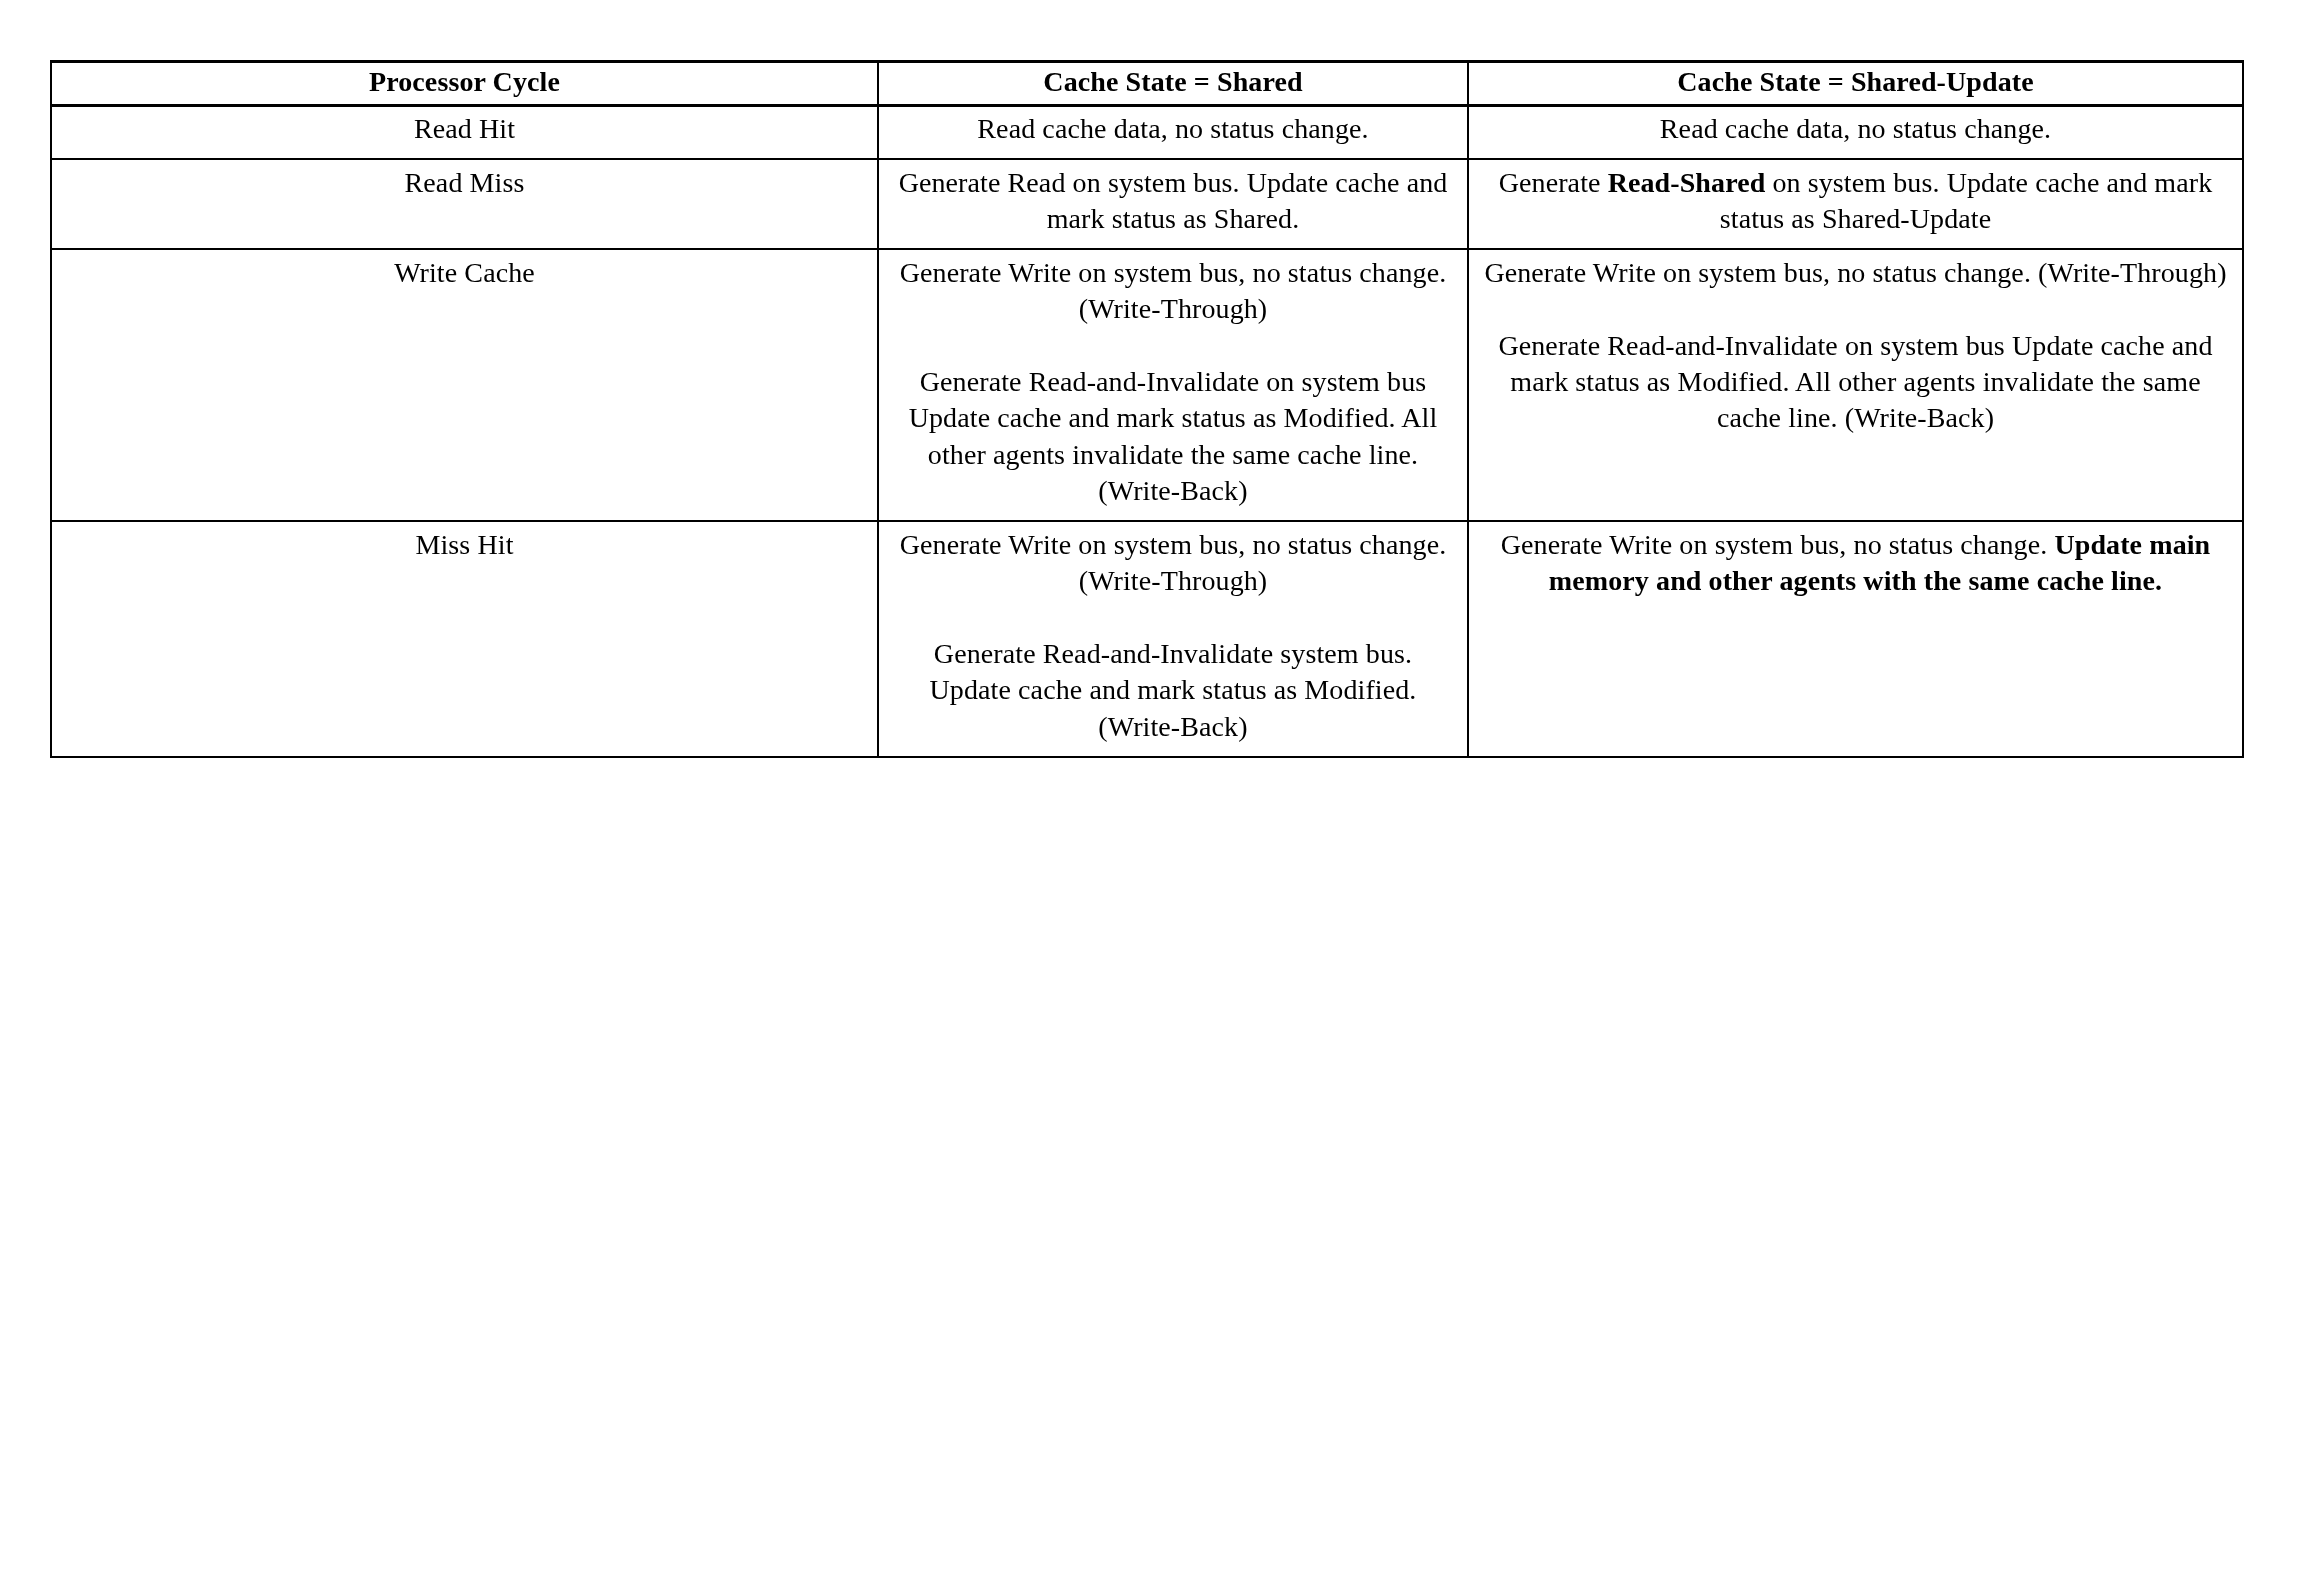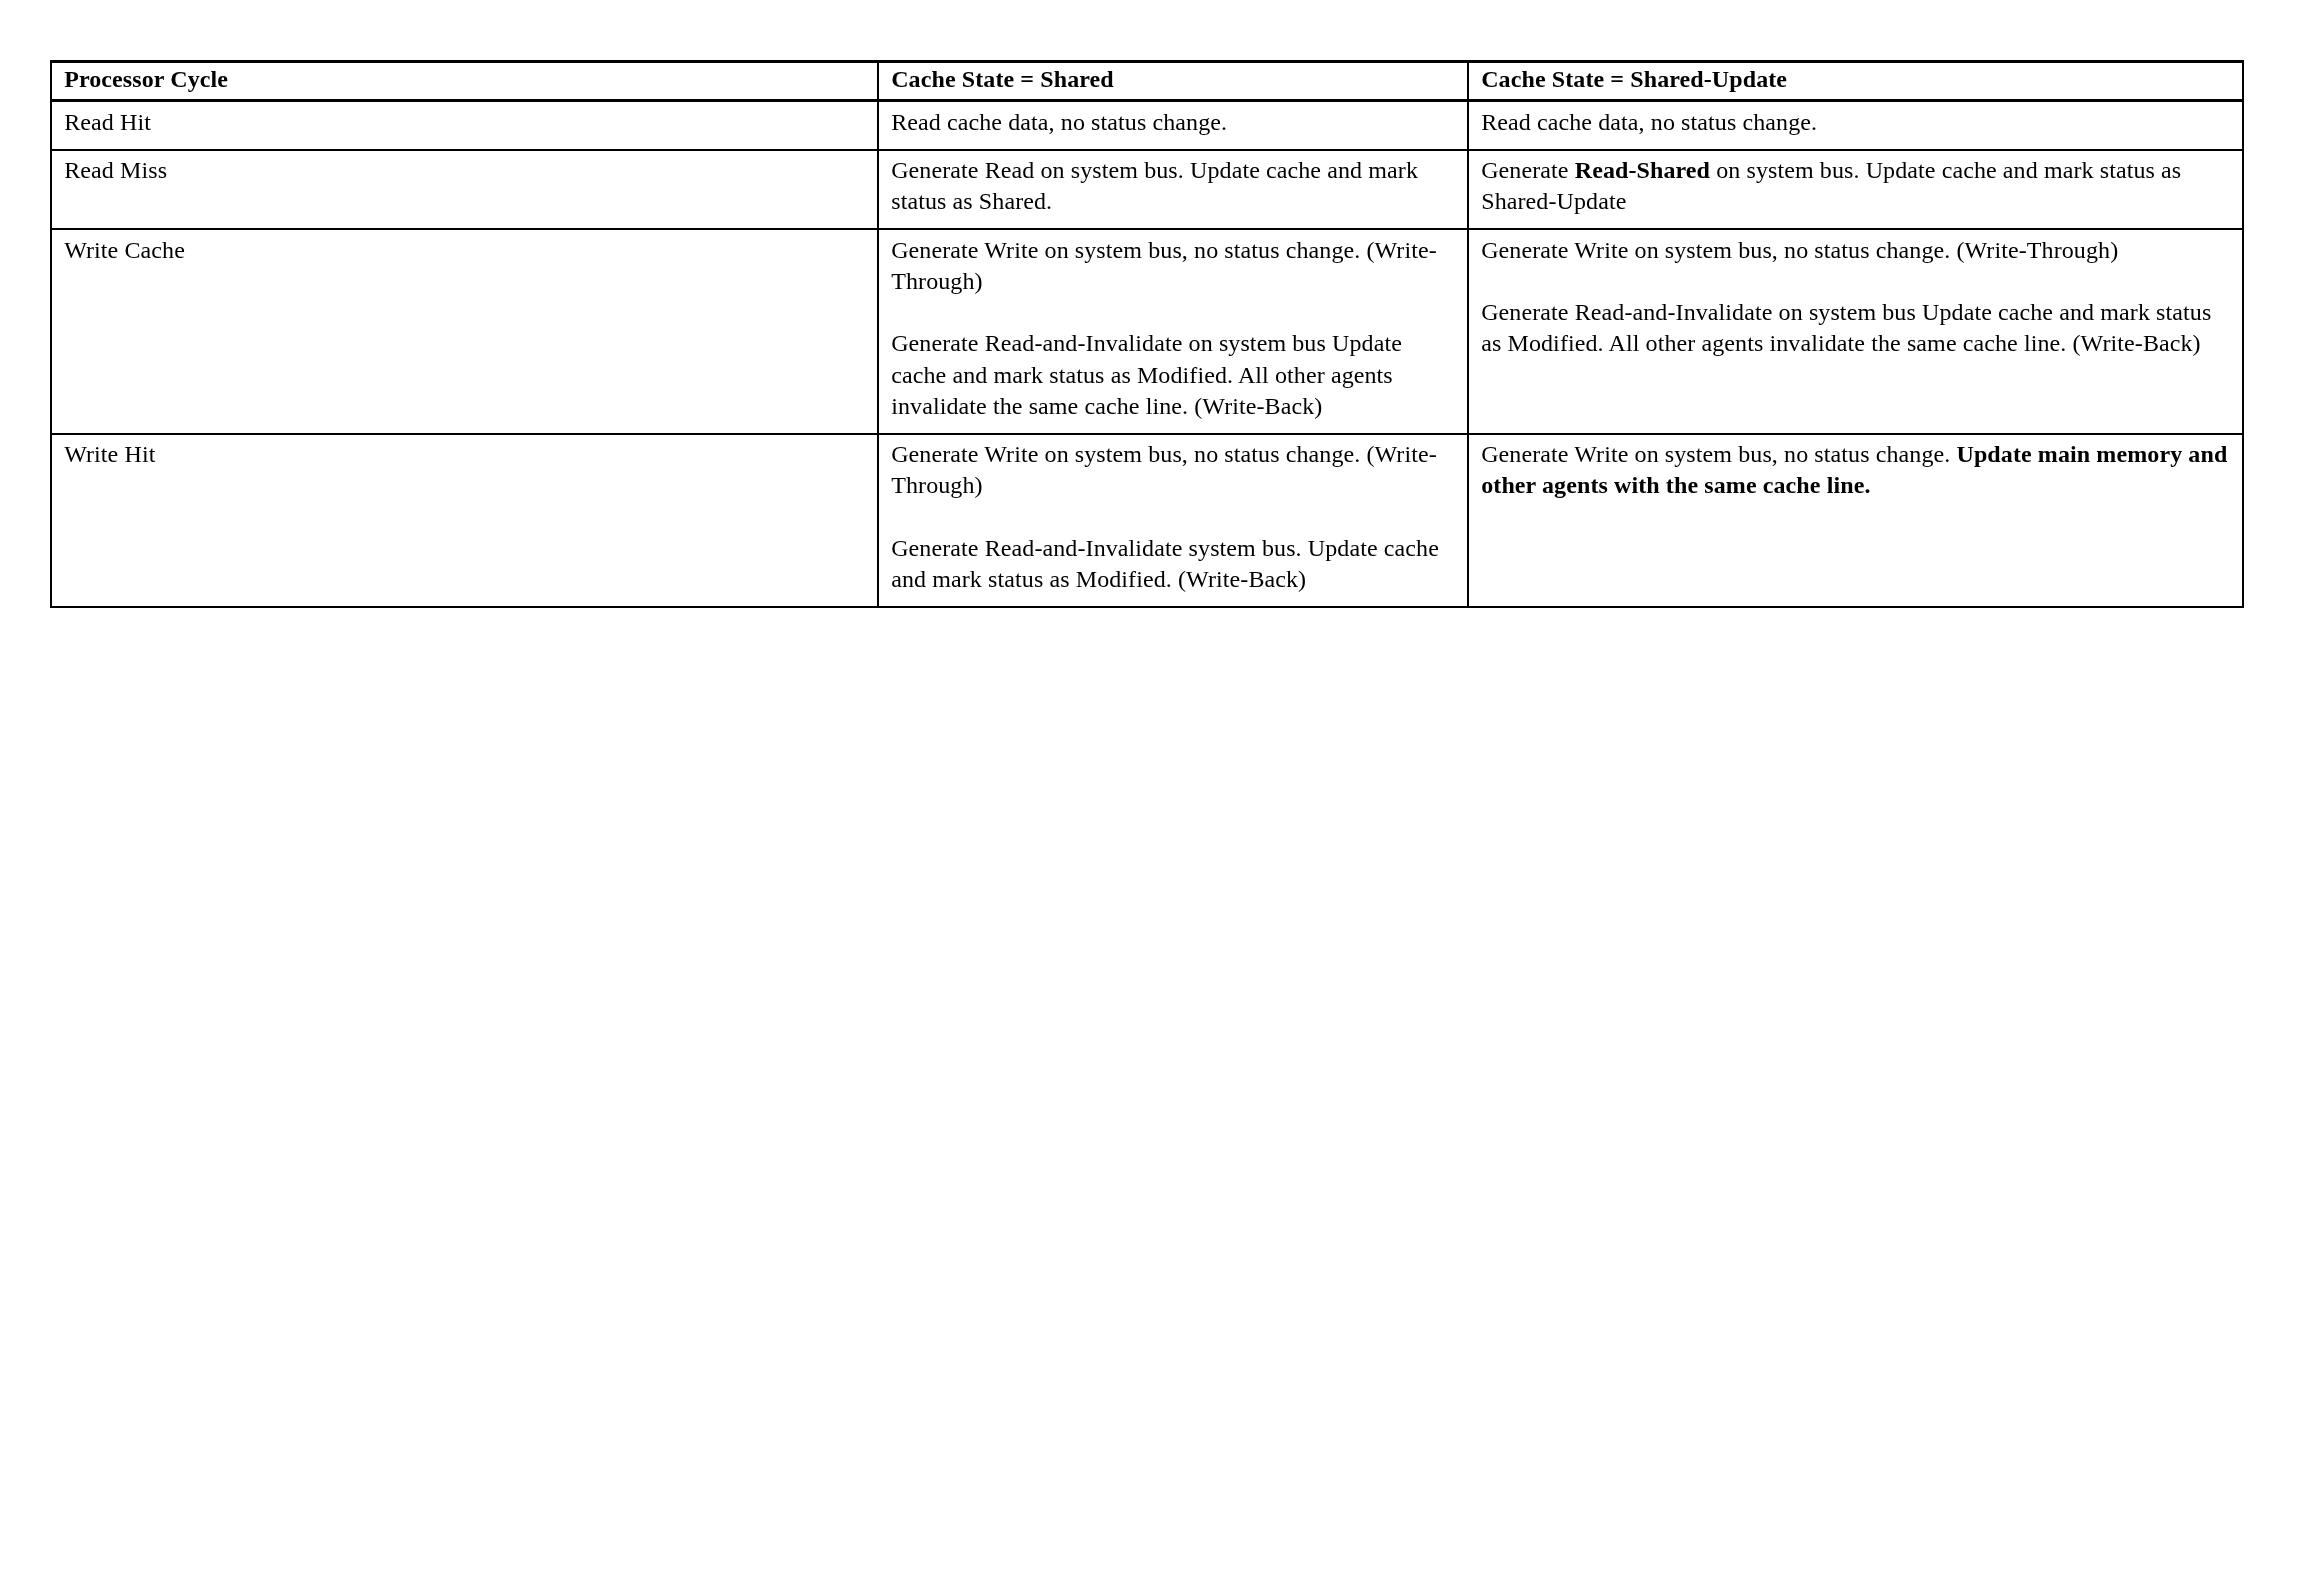--- a/index.html
+++ b/index.html
@@ -35,23 +35,23 @@
 
   .cache-table col.col-cycle  { width: 827px; }
   .cache-table col.col-shared { width: 590px; }
   .cache-table col.col-supd   { width: 775px; }
 
   .cache-table th,
   .cache-table td {
     border: 2.3px solid #000000;
     vertical-align: top;
     padding: 4.6px 12.2px 10.7px 12.2px;
-    font-size: 24px;
+    font-size: 28px;
     line-height: 1.30;
-    text-align: left;
+    text-align: center;
     font-weight: normal;
   }
 
   .cache-table thead th {
     font-weight: bold;
     padding-top: 3.1px;
     padding-bottom: 6.1px;
     line-height: 1.12;
   }
 
@@ -122,21 +122,21 @@
           <td>
             <p class="cell-para"><span>Generate Write on system bus, no status change. (Write-Through)</span></p>
             <p class="cell-para"><span>Generate Read-and-Invalidate on system bus Update cache and mark status as Modified.  All other agents invalidate the same cache line. (Write-Back)</span></p>
           </td>
           <td>
             <p class="cell-para"><span>Generate Write on system bus, no status change. (Write-Through)</span></p>
             <p class="cell-para"><span>Generate Read-and-Invalidate on system bus Update cache and mark status as Modified.  All other agents invalidate the same cache line. (Write-Back)</span></p>
           </td>
         </tr>
         <tr>
-          <td class="row-label"><span>Write Hit</span></td>
+          <td class="row-label"><span>Miss Hit</span></td>
           <td>
             <p class="cell-para"><span>Generate Write on system bus, no status change. (Write-Through)</span></p>
             <p class="cell-para"><span>Generate Read-and-Invalidate system bus. Update cache and mark status as Modified. (Write-Back)</span></p>
           </td>
           <td>
             <p class="cell-para"><span>Generate Write on system bus, no status change.  </span><span class="b">Update main memory and other agents with the same cache line.</span></p>
           </td>
         </tr>
       </tbody>
   </table>

